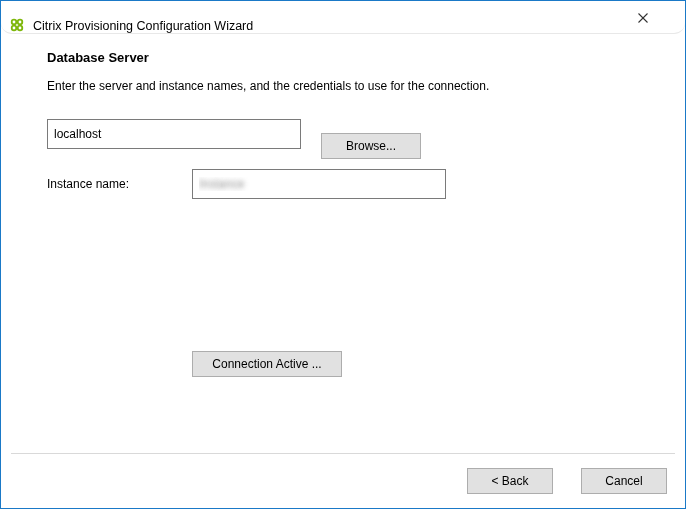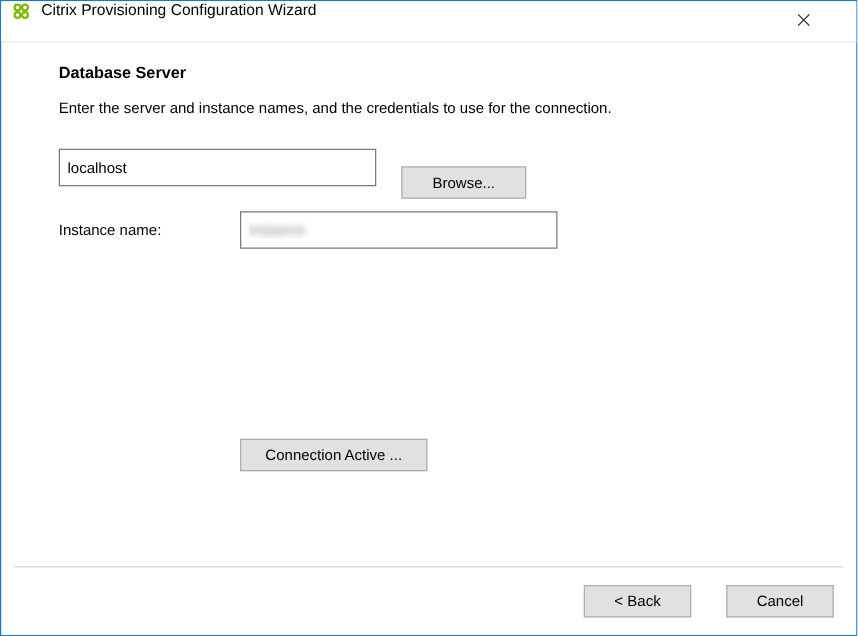--- a/index.html
+++ b/index.html
@@ -16,24 +16,25 @@
     height: 509px;
     border: 1px solid #1a79c7;
     background: #ffffff;
     display: flex;
     flex-direction: column;
     position: relative;
   }
   .titlebar {
     height: 32px;
     display: flex;
-    align-items: flex-start;
+    align-items: flex-end;
     padding: 0 20px 0 8px;
     background: #ffffff;
     border-bottom: 1px solid #e8e8e8;
+    border-radius: 11px;
   }
   .titlebar .icon {
     width: 16px;
     height: 16px;
     margin-right: 8px;
     display: inline-flex;
     align-items: center;
     justify-content: center;
   }
   .titlebar .title {

